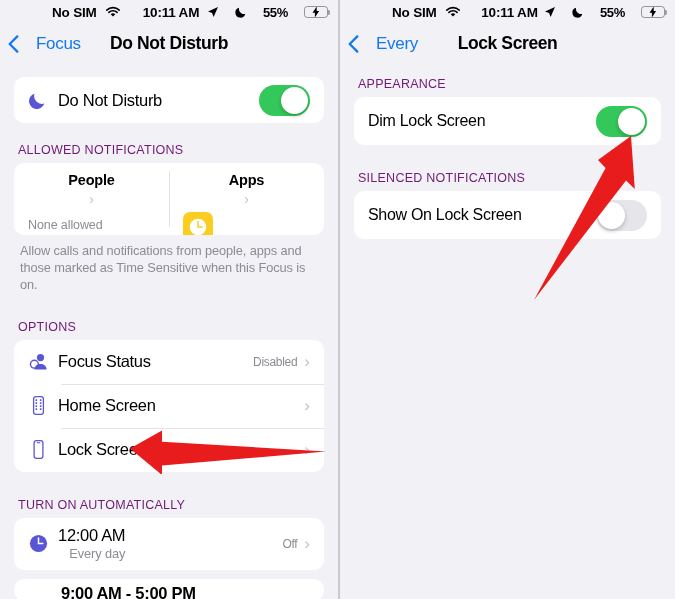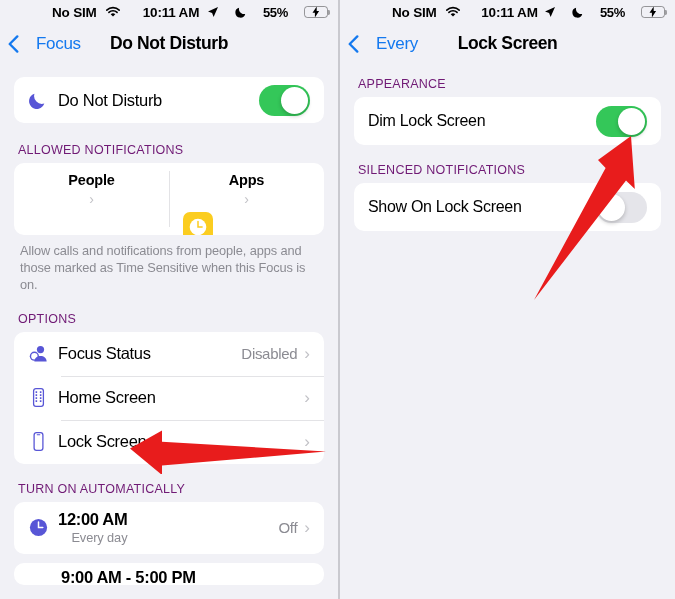--- a/index.html
+++ b/index.html
@@ -95,21 +95,21 @@
     position: relative;
   }
   .row + .row::before {
     content: ""; position: absolute; left: 47px; right: 0; top: 0;
     height: 1px; background: #e3e3e6;
   }
   .row-ico { width: 30px; flex: 0 0 30px; display: flex; align-items: center; }
   .row-label { font-size: 16.5px; color: #000; letter-spacing: -0.3px; }
   .row-label.sm { font-size: 16px; }
   .row-value {
-    margin-left: auto; font-size: 15px; color: #8b8b92;
+    margin-left: auto; font-size: 12px; color: #8b8b92;
     letter-spacing: -0.3px; padding-right: 7px;
   }
   .chev { color: #c2c2c7; font-size: 17px; line-height: 1; margin-left: auto; }
   .row-value + .chev { margin-left: 0; }
 
   
   .toggle {
     margin-left: auto; width: 51px; height: 31px;
     border-radius: 16px; position: relative; flex: 0 0 51px;
     cursor: pointer;
@@ -142,39 +142,39 @@
     margin-top: 5px; display: flex; align-items: center; justify-content: center;
   }
   .footnote {
     font-size: 12.8px; color: #8b8b92; line-height: 1.32;
     padding: 8px 6px 0 6px; letter-spacing: -0.1px;
   }
 
   
   .row-2 { min-height: 52px; }
   .row-2-text { display: flex; flex-direction: column; justify-content: center; }
-  .row-2-title { font-size: 16.5px; color: #000; font-weight: bold; letter-spacing: -0.3px; }
+  .row-2-title { font-size: 16.5px; color: #000; font-weight: normal; letter-spacing: -0.3px; }
   .row-2-sub { font-size: 12.8px; color: #8b8b92; margin-top: 1px; letter-spacing: -0.1px; text-align: right; }
 
   .clipped-card {
     background: #fff; border-radius: 10px; height: 22px; overflow: hidden;
     margin-top: 9px;
   }
   .clipped-inner {
     padding: 5px 14px 0 47px; font-size: 16.5px; font-weight: bold;
     color: #000; letter-spacing: -0.3px;
   }
 
   
   .arrow { position: absolute; pointer-events: none; }
   .arrow-left { left: 128px; top: 428px; }
   .arrow-diag { left: 190px; top: 130px; }
   .mt14 { margin-top: 14px; }
   .mt20 { margin-top: 20px; }
-  .mt26 { margin-top: 18px; }
+  .mt26 { margin-top: 26px; }
 </style>
 </head>
 <body>
 
 <div id="root">
 
   <div class="panel panel-left">
 
     <div class="statusbar">
       <div class="sb-left">
@@ -229,20 +229,21 @@
         </div>
       </div>
 
       <div class="sec-header mt20">ALLOWED NOTIFICATIONS</div>
       <div class="split-card">
         <div class="split-half">
           <div class="split-title">
             <span>People</span>
             <span class="c">›</span>
           </div>
+          <div class="split-sub">None allowed</div>
         </div>
         <div class="split-half">
           <div class="split-title">
             <span>Apps</span>
             <span class="c">›</span>
           </div>
           <div class="app-icon">
             <svg width="20" height="20" viewBox="0 0 20 20">
               <circle cx="10" cy="10" r="8.3" fill="#ffffff"></circle>
               <path d="M10 4.6V10h4.1" stroke="#fbcd20" stroke-width="1.5" fill="none" stroke-linecap="round"></path>

